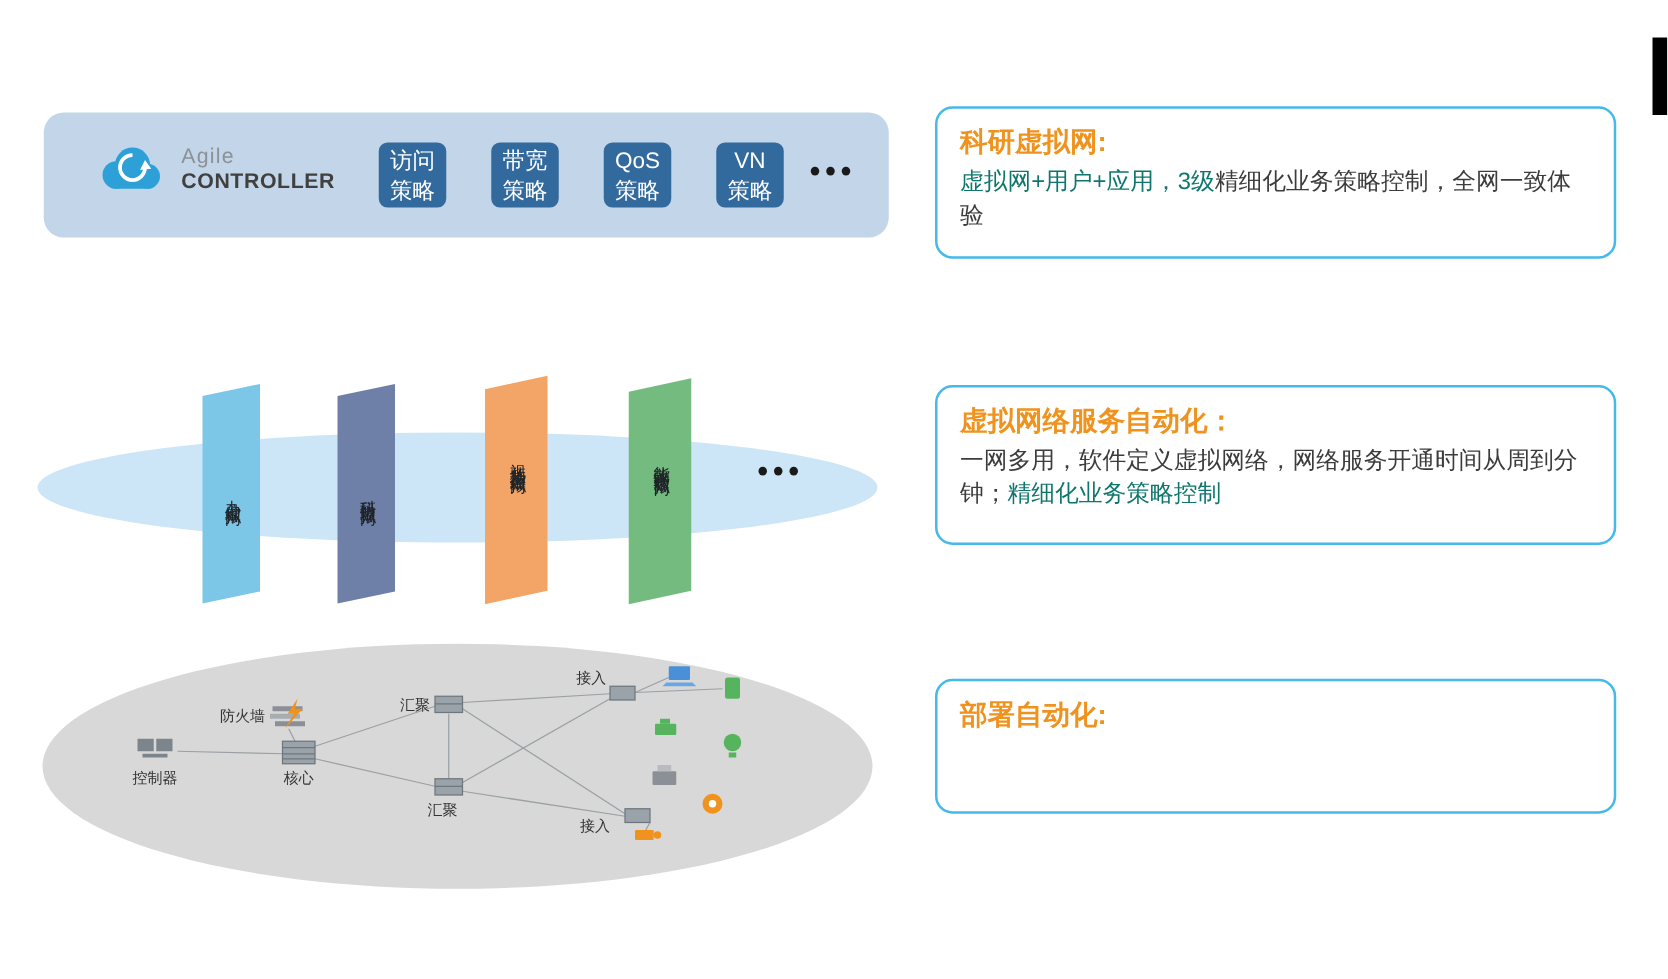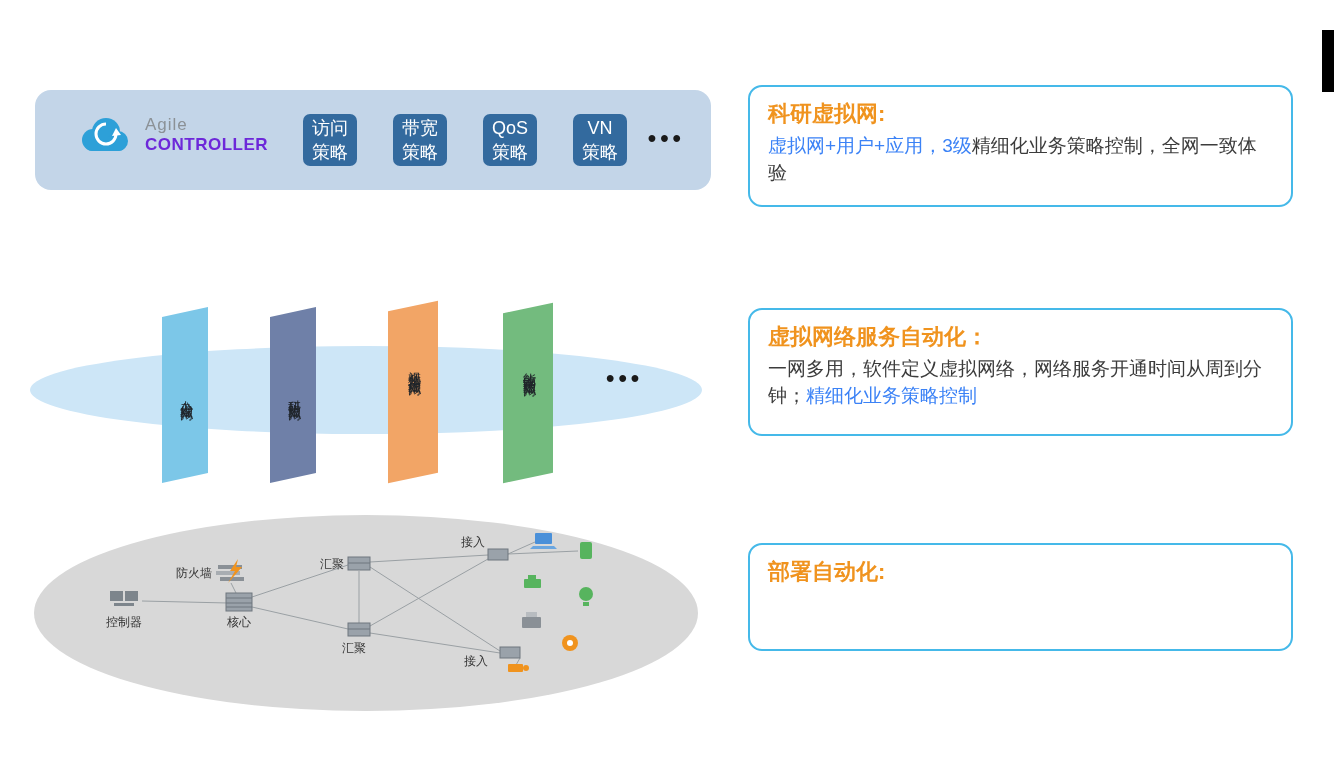--- a/index.html
+++ b/index.html
@@ -5,21 +5,21 @@
   html,body{margin:0;padding:0;background:#fff;}
   .stage{position:relative;width:1334px;height:783px;background:#ffffff;overflow:hidden;
          font-family:"Liberation Sans",sans-serif;}
 
   
   .banner{position:absolute;left:35px;top:90px;width:676px;height:100px;
           background:#c3d5e8;border-radius:16px;}
   .logo-wrap{position:absolute;left:38px;top:20px;display:flex;align-items:center;}
   .logo-text{margin-left:10px;}
   .logo-top{font-size:17px;color:#8b9196;letter-spacing:1px;}
-  .logo-bottom{font-size:17px;font-weight:bold;color:#6d28d9;letter-spacing:0.5px;}
+  .logo-bottom{font-size:17px;font-weight:bold;color:#404040;letter-spacing:0.5px;}
   .chips{position:absolute;left:268px;top:24px;display:flex;gap:36px;}
   .chip{width:54px;height:52px;background:#336a9e;border-radius:7px;color:#fff;
         font-size:18px;display:flex;flex-direction:column;align-items:center;
         justify-content:center;line-height:1.35;}
   .banner-dots{position:absolute;right:26px;top:34px;font-size:24px;font-weight:bold;
         color:#1a1a1a;letter-spacing:4px;}
 
   
   .vn-ellipse{position:absolute;left:30px;top:346px;width:672px;height:88px;
         background:#cde6f7;border-radius:50%;}
@@ -40,21 +40,21 @@
   .topology text{font-family:"Liberation Sans",sans-serif;font-size:12px;fill:#333;}
 
   
   .callout{position:absolute;left:748px;width:545px;border:2px solid #45b9e9;
         border-radius:14px;background:#fff;padding:12px 18px;box-sizing:border-box;}
   .callout-1{top:85px;height:122px;}
   .callout-2{top:308px;height:128px;}
   .callout-3{top:543px;height:108px;}
   .callout-title{font-size:22px;font-weight:bold;color:#f0931e;margin:0 0 4px 0;}
   .callout-body{font-size:19px;line-height:1.42;color:#3c3c3c;}
-  .seg-em{color:#3b82f6;}
+  .seg-em{color:#0f766e;}
 
   .edge-bar{position:absolute;left:1322px;top:30px;width:12px;height:62px;background:#000;}
 </style>
 </head>
 <body>
 
 <div class="stage">
 
   <div class="banner">
     <div class="logo-wrap">

